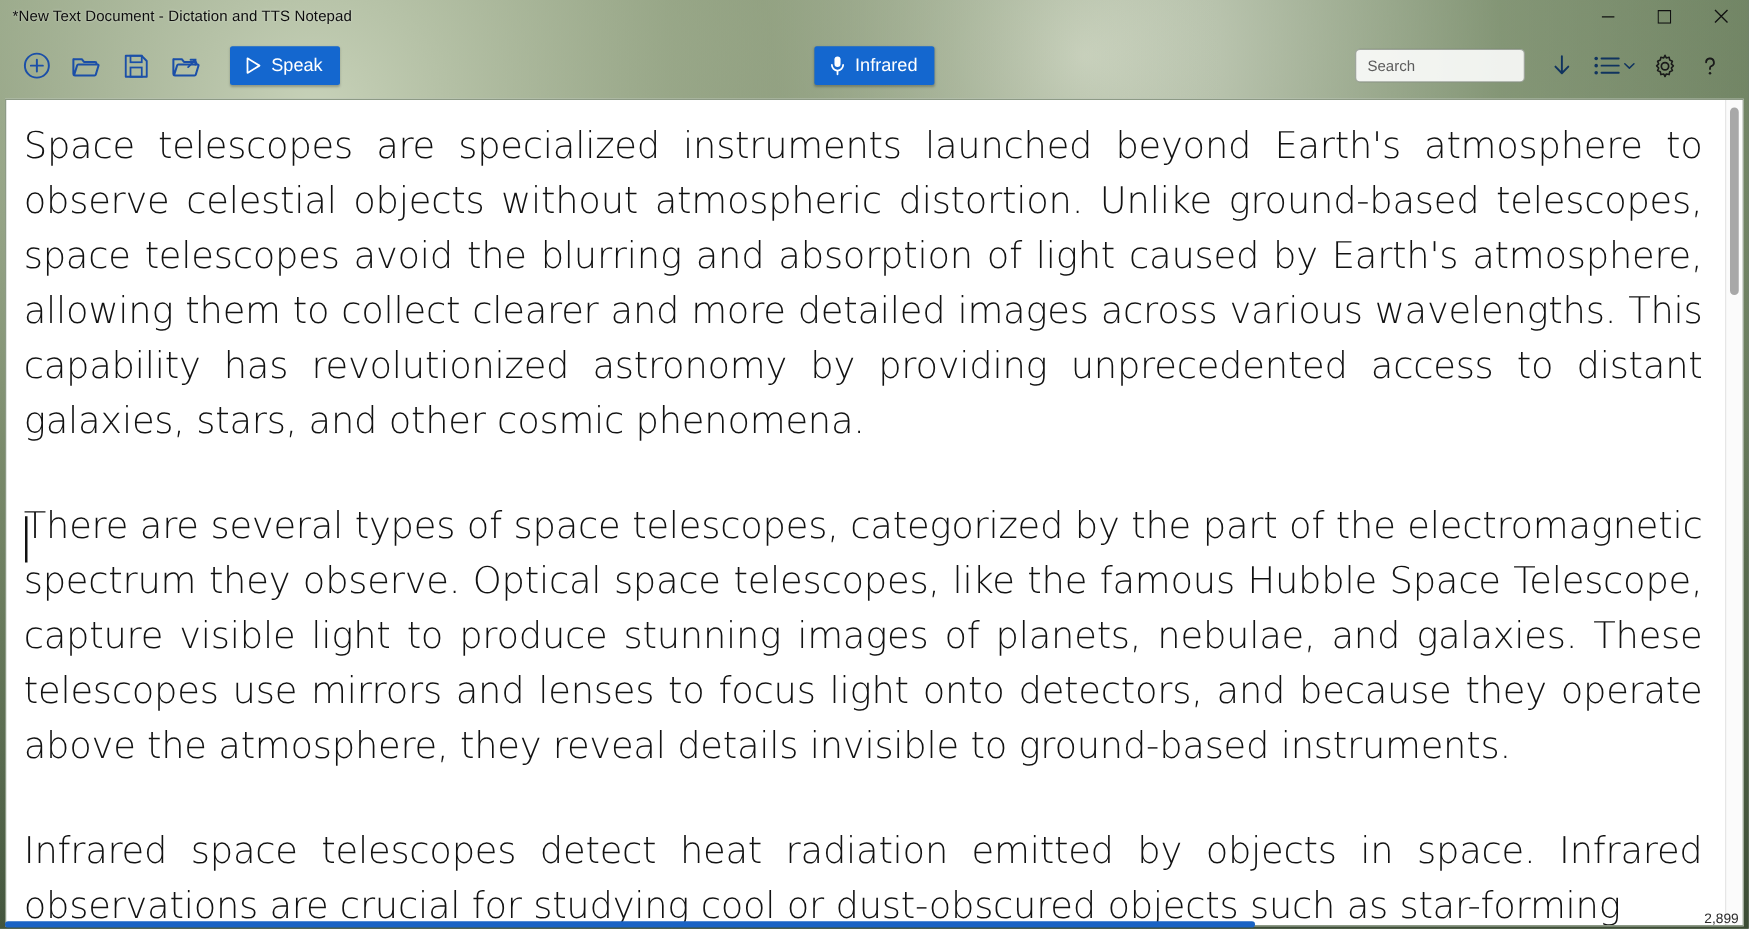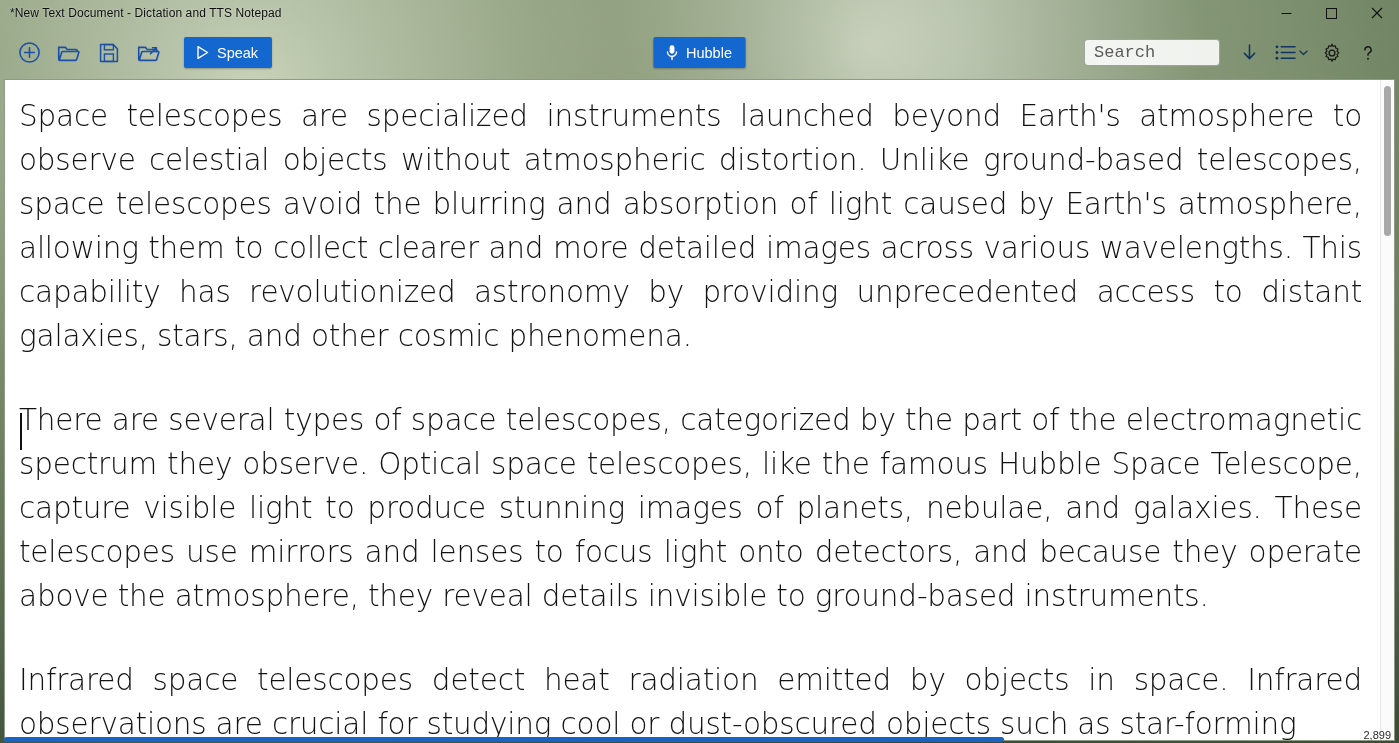--- a/index.html
+++ b/index.html
@@ -108,22 +108,22 @@
     background: rgba(255,255,255,0.88);
     border: 1px solid rgba(90,100,85,0.55);
     border-radius: 4px;
     display: flex; align-items: center;
     padding: 0 7px;
     margin-right: 10px;
   }
   .search-box input {
     border: 0; outline: 0; background: transparent;
     width: 100%;
-    font-size: 17px;
-    font-family: Liberation Mono, monospace;
+    font-size: 12px;
+    font-family: Liberation Sans, sans-serif;
     color: #2a2a2a;
   }
   .search-box input::placeholder { color: #5c5c5c; }
 
   .tb-right-icon {
     width: 34px; height: 34px;
     display: flex; align-items: center; justify-content: center;
     color: #10335f;
     border-radius: 5px;
   }
@@ -278,21 +278,21 @@
       </svg>
       <span>Speak</span>
     </div>
 
     <div class="pill pill-center">
       <svg width="15" height="17" viewBox="0 0 16 18" aria-hidden="true">
         <rect x="5.4" y="1.2" width="5.2" height="9" rx="2.6" fill="#ffffff"></rect>
         <path d="M3.2 8.4 a4.8 4.8 0 0 0 9.6 0" fill="none" stroke="#ffffff" stroke-width="1.5" stroke-linecap="round"></path>
         <path d="M8 13.4 V16.4" stroke="#ffffff" stroke-width="1.5" stroke-linecap="round"></path>
       </svg>
-      <span>Hubble</span>
+      <span>Infrared</span>
     </div>
 
     <div class="right-cluster">
 
       <div class="search-box">
         <input type="text" placeholder="Search" style="">
       </div>
 
       <div class="tb-right-icon">
         <svg width="21" height="21" viewBox="0 0 22 22" aria-hidden="true">

